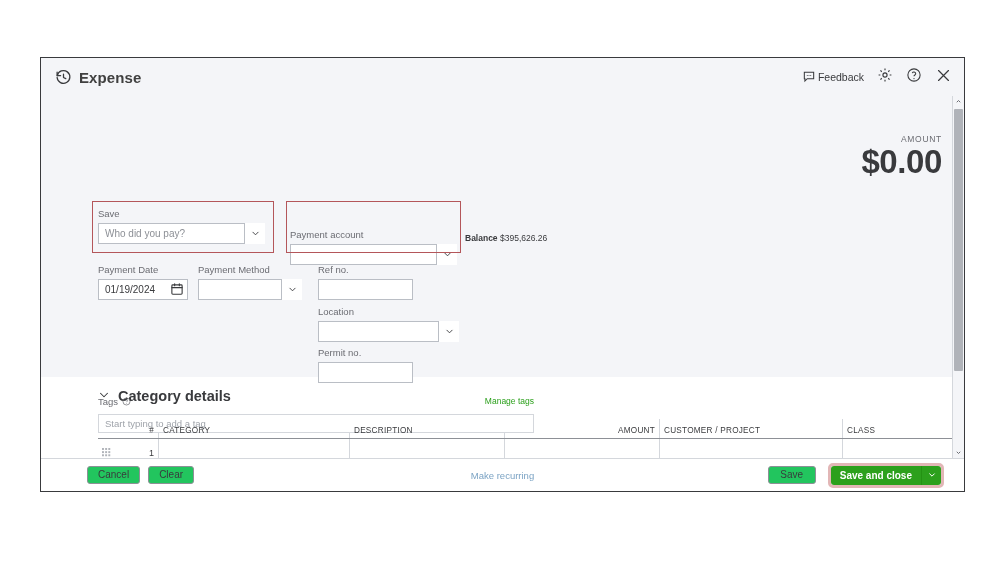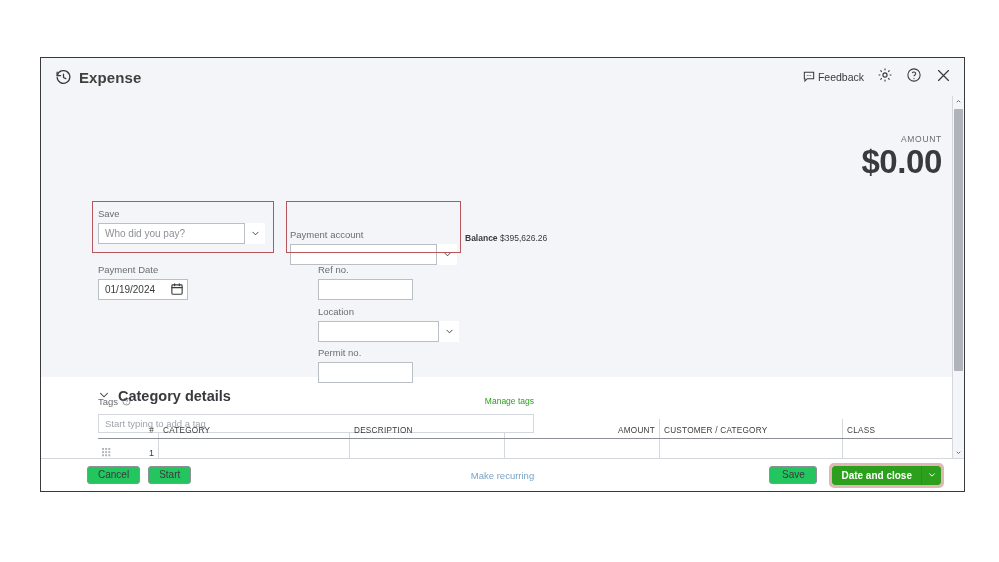--- a/index.html
+++ b/index.html
@@ -443,20 +443,31 @@
           <input class="inp" type="text" value="01/19/2024" style="">
           <span class="cal-btn">
             <svg viewBox="0 0 24 24" fill="none" stroke="currentColor" stroke-width="1.9" stroke-linecap="round">
               <rect x="3.2" y="5" width="17.6" height="16" rx="1.6"></rect>
               <path d="M3.2 9.6h17.6M8 3v3.4M16 3v3.4"></path>
             </svg>
           </span>
         </div>
       </div>
 
+      <div id="f-pmethod">
+        <label class="fld-label">Payment Method</label>
+        <div class="combo" style="width:104px">
+          <input class="inp" type="text" value="" placeholder="" style="">
+          <span class="combo-arrow">
+            <svg class="chev" viewBox="0 0 24 24" fill="none" stroke="currentColor" stroke-width="2.4" stroke-linecap="round" stroke-linejoin="round">
+              <polyline points="5 8.5 12 15.5 19 8.5"></polyline>
+            </svg>
+          </span>
+        </div>
+      </div>
 
       <div id="f-ref">
         <label class="fld-label">Ref no.</label>
         <input class="inp" style="width: 95px;" type="text" value="" placeholder="">
       </div>
 
       <div id="f-loc">
         <label class="fld-label">Location</label>
         <div class="combo" style="width:141px">
           <input class="inp" type="text" value="" placeholder="" style="">
@@ -500,21 +511,21 @@
       </div>
 
       <table id="cat-table">
         <thead>
           <tr>
             <th class="c-handle"></th>
             <th class="c-num num-col">#</th>
             <th class="c-cat sep">CATEGORY</th>
             <th class="c-desc sep">DESCRIPTION</th>
             <th class="c-amt sep num-col">AMOUNT</th>
-            <th class="c-cust sep">CUSTOMER / CATEGORY</th>
+            <th class="c-cust sep">CUSTOMER / PROJECT</th>
             <th class="c-class sep">CLASS</th>
 
           </tr>
         </thead>
         <tbody>
           <tr>
             <td class="c-handle">
               <span>
                 <svg class="drag-ico" viewBox="0 0 12 12" fill="currentColor">
                   <rect x="0" y="0" width="2.6" height="2.6"></rect>
@@ -552,28 +563,28 @@
       <span class="sb-arrow sb-down">
         <svg viewBox="0 0 10 10" fill="none" stroke="currentColor" stroke-width="2">
             <polyline points="1.5 3.5 5 7 8.5 3.5"></polyline>
           </svg>
       </span>
     </div>
   </div>
 
   <div id="dialog-footer">
     <button class="btn" id="cancel-btn">Cancel</button>
-    <button class="btn" id="clear-btn">Start</button>
+    <button class="btn" id="clear-btn">Clear</button>
 
     <span id="make-recurring">Make recurring</span>
 
     <div class="right-group">
       <button class="btn" id="save-btn">Save</button>
       <div id="save-close-wrap">
-        <button id="save-close-btn">Date and close</button>
+        <button id="save-close-btn">Save and close</button>
         <span id="save-close-caret">
           <svg viewBox="0 0 24 24" fill="none" stroke="currentColor" stroke-width="3" stroke-linecap="round" stroke-linejoin="round">
             <polyline points="5 8.5 12 15.5 19 8.5"></polyline>
           </svg>
         </span>
       </div>
     </div>
   </div>
 </div>
 

